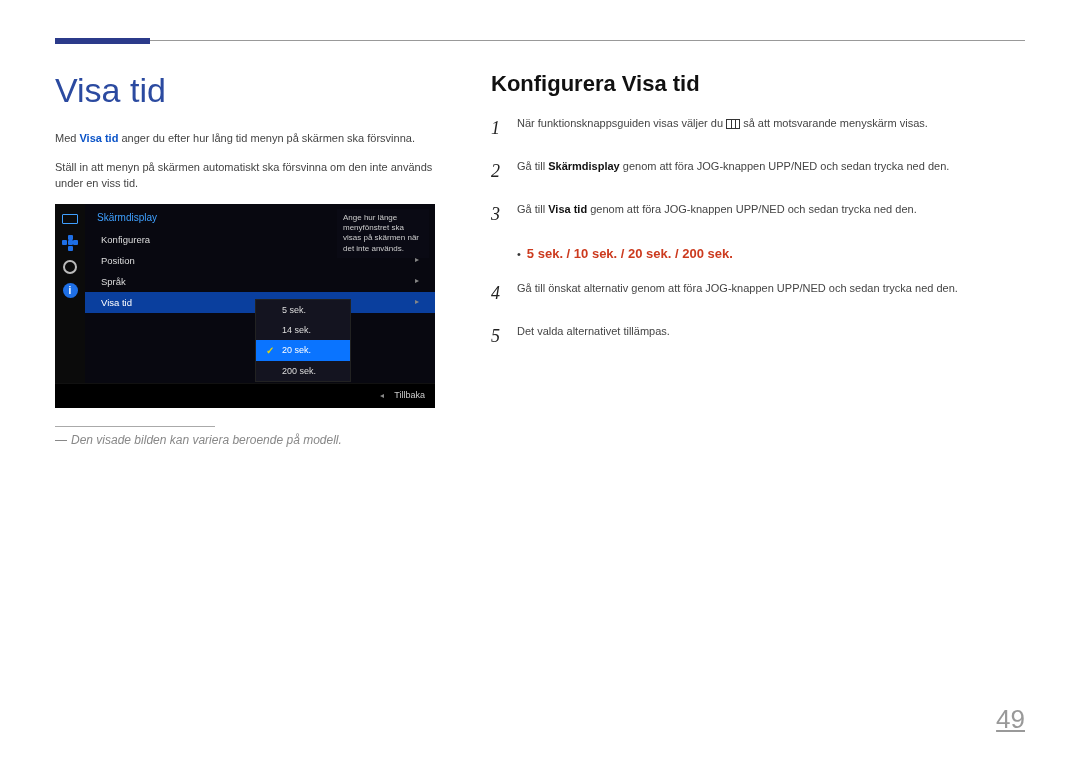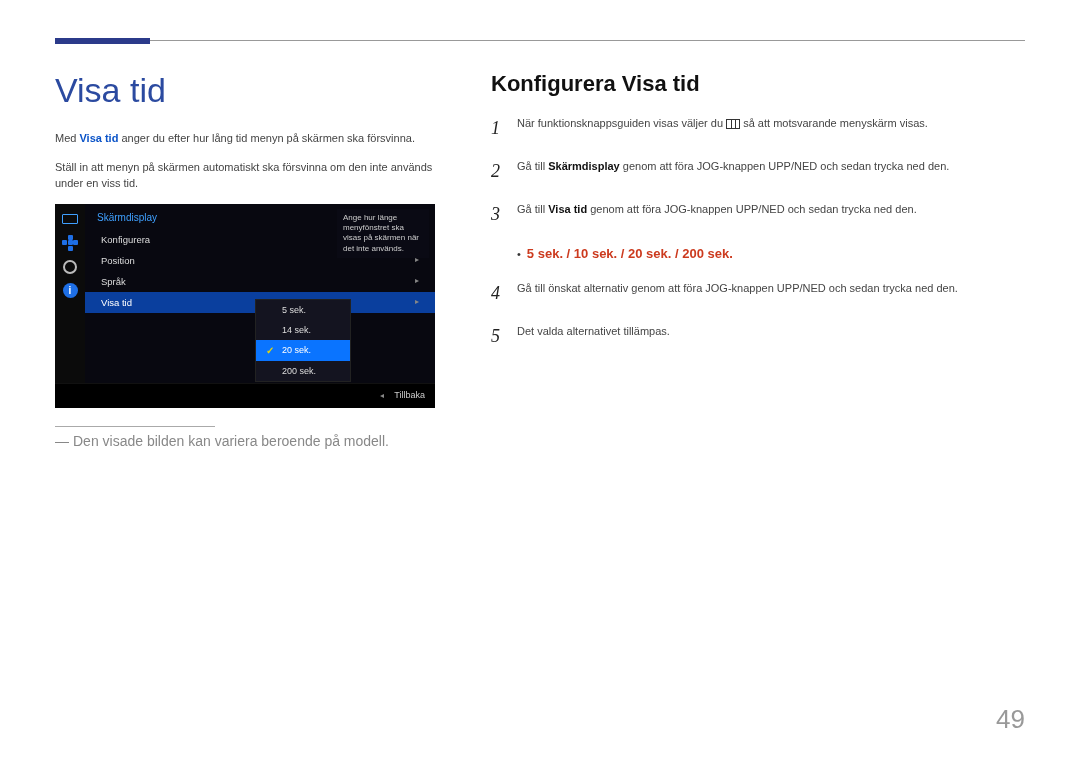--- a/index.html
+++ b/index.html
@@ -8,21 +8,21 @@
   .top-rule { border-top: 1px solid #999; margin-bottom: 30px; position: relative; }
   .top-rule::before { content:""; position:absolute; left:0; top:-3px; height:6px; width:95px; background:#2b3a8a; }
   .columns { display:flex; gap:56px; }
   .col-left { flex:0 0 380px; }
   .col-right { flex:1; }
   h1.title { color:#2b4aa0; font-weight:normal; font-size:34px; margin-bottom:20px; }
   h2.subtitle { color:#111; font-weight:bold; font-size:22px; margin-bottom:18px; }
   .para { font-size:11px; line-height:1.5; color:#444; margin-bottom:12px; }
   .para .em-blue { color:#0a53c8; font-weight:bold; }
   .footnote-rule { border-top:1px solid #aaa; width:160px; margin-top:18px; margin-bottom:6px; }
-  .footnote { font-size:14px; color:#888; }
+  .footnote { font-size:12px; color:#888;font-style:italic; }
   .footnote .dash { color:#888; margin-right:4px; }
   .steps { list-style:none; counter-reset:st; }
   .steps li { display:flex; align-items:flex-start; gap:12px; font-size:11px; color:#444; margin-bottom:16px; line-height:1.5; }
   .steps li .num { font-family:Georgia, 'Times New Roman', serif; font-size:18px; color:#222; min-width:14px; font-style:italic; }
   .menu-icon-inline { display:inline-block; width:14px; height:10px; border:1px solid #333; vertical-align:middle; position:relative; }
   .menu-icon-inline::before { content:""; position:absolute; left:33%; top:0; bottom:0; width:1px; background:#333; }
   .menu-icon-inline::after { content:""; position:absolute; left:66%; top:0; bottom:0; width:1px; background:#333; }
   .red-opts { color:#cc3a1e; font-weight:bold; font-size:13px; }
   .bold { font-weight:bold; color:#111; }
   .osd { width:380px; background:#000; padding:0; font-size:10px; color:#ccc; border-radius:2px; margin-top:10px; position:relative; }
@@ -44,21 +44,21 @@
   .osd-row { display:flex; justify-content:space-between; padding:5px 16px; font-size:9.5px; color:#ddd; }
   .osd-row .arrow { color:#888; font-size:8px; }
   .osd-row.sel { background:#0a3f9e; color:#fff; }
   .osd-hint { position:absolute; top:5px; right:6px; width:92px; font-size:8px; color:#ccc; background:#0a0a14; padding:4px 6px; line-height:1.3; }
   .osd-dropdown { position:absolute; left:170px; top:84px; width:96px; background:#141420; border:1px solid #222;margin-top:11px; }
   .dd-item { padding:5px 10px; font-size:9px; color:#ddd; display:flex; align-items:center; gap:6px; }
   .dd-item.sel { background:#0a74ff; color:#fff; }
   .dd-check { color:#e6d60a; font-weight:bold; font-size:10px; display:inline-block; width:10px; }
   .osd-footer { text-align:right; padding:6px 10px 8px; font-size:9px; color:#ccc; background:#000; border-top:1px solid #111; }
   .osd-footer .tri { display:inline-block; margin-right:8px; color:#888; font-size:8px; }
-  .page-num { position:absolute; bottom:28px; right:55px; font-size:26px; color:#999; }
+  .page-num { position:absolute; bottom:28px; right:55px; font-size:26px; color:#999;text-decoration:underline; }
   .dot { color:#333; margin-right:6px; }
 </style>
 </head>
 <body>
 
 <div class="page">
   <div class="top-rule"></div>
 
   <div class="columns">
 

